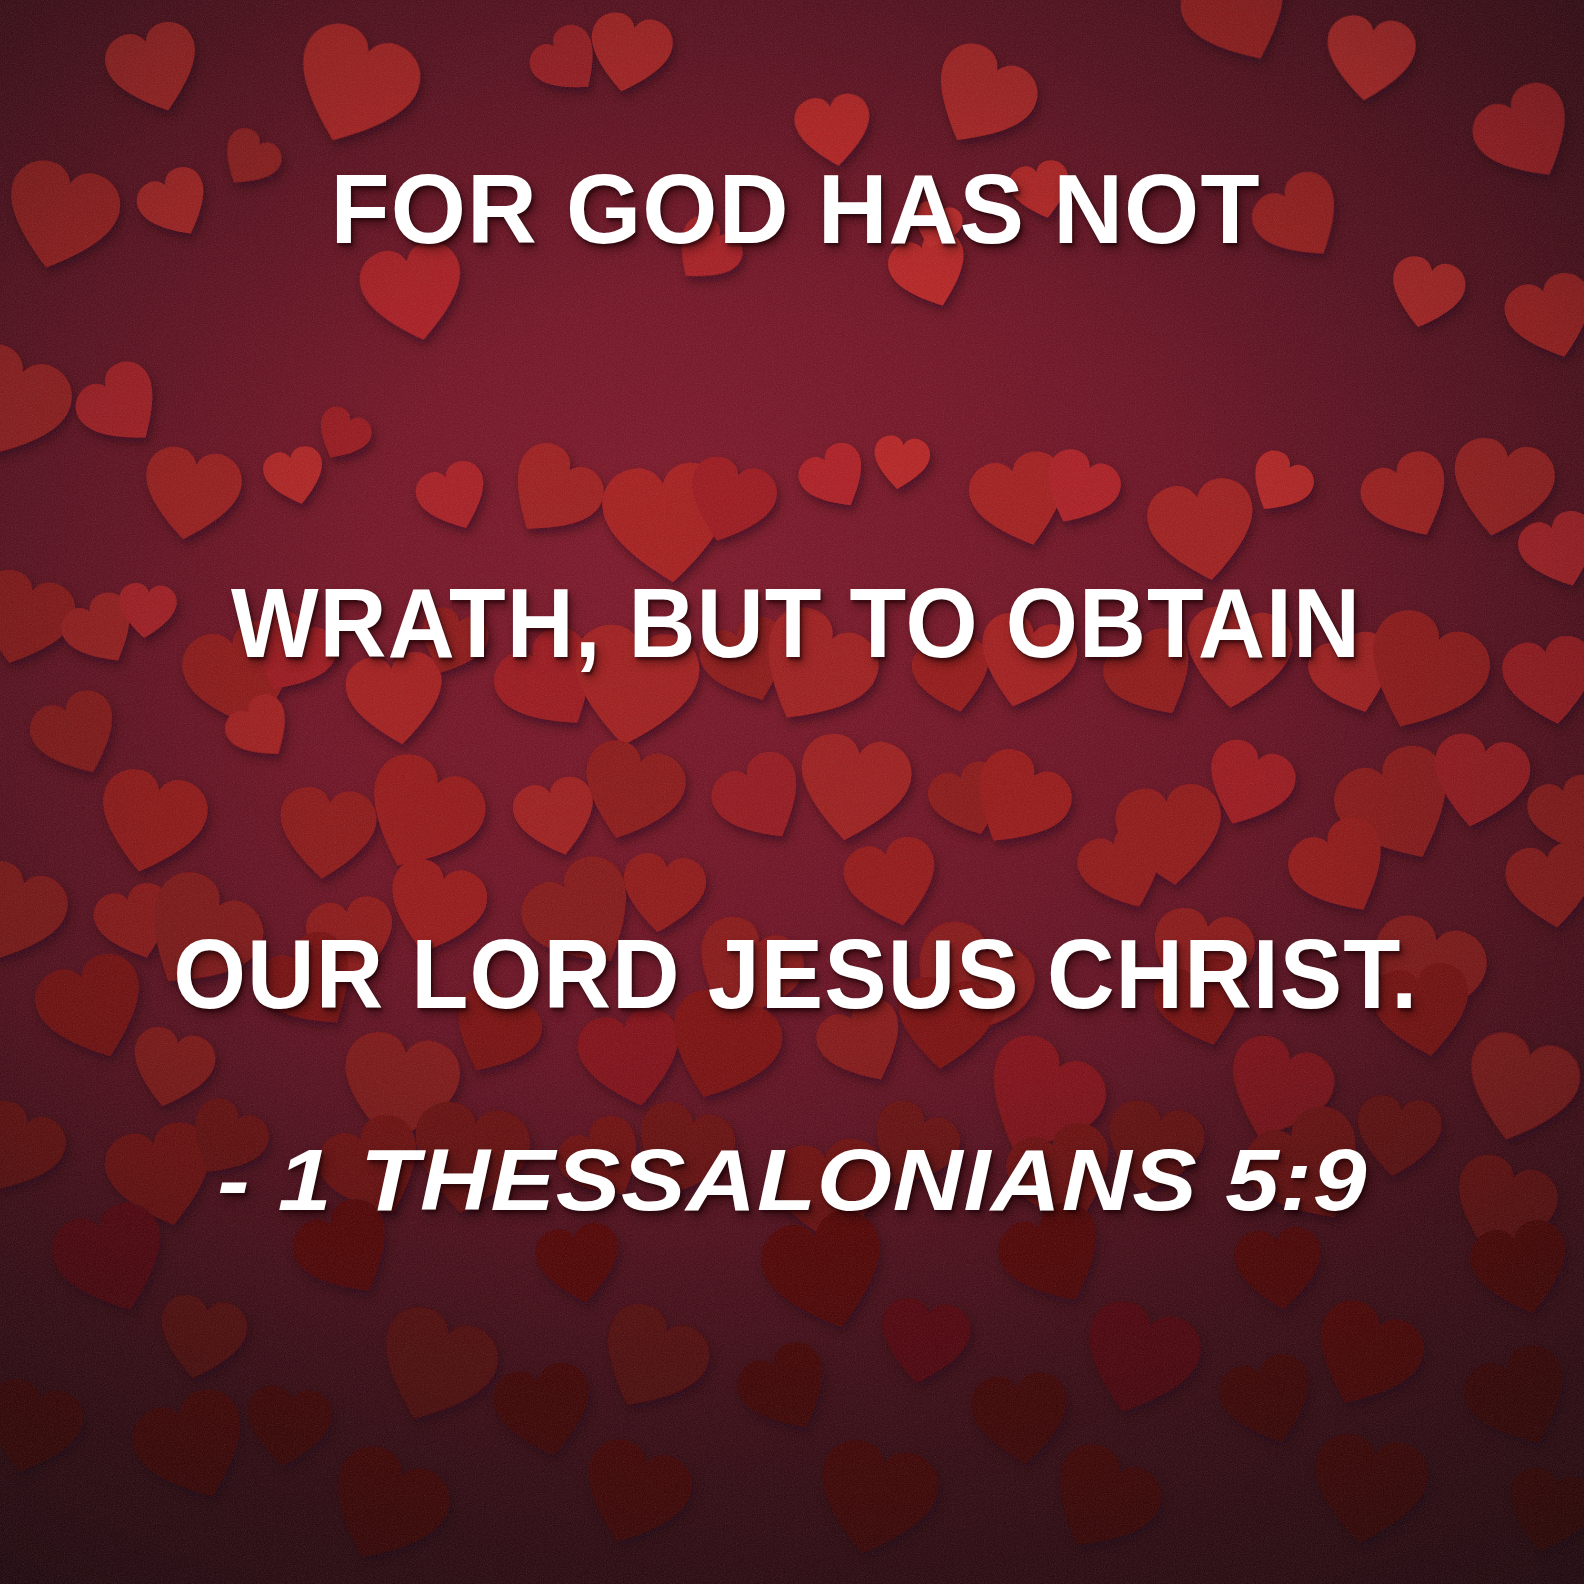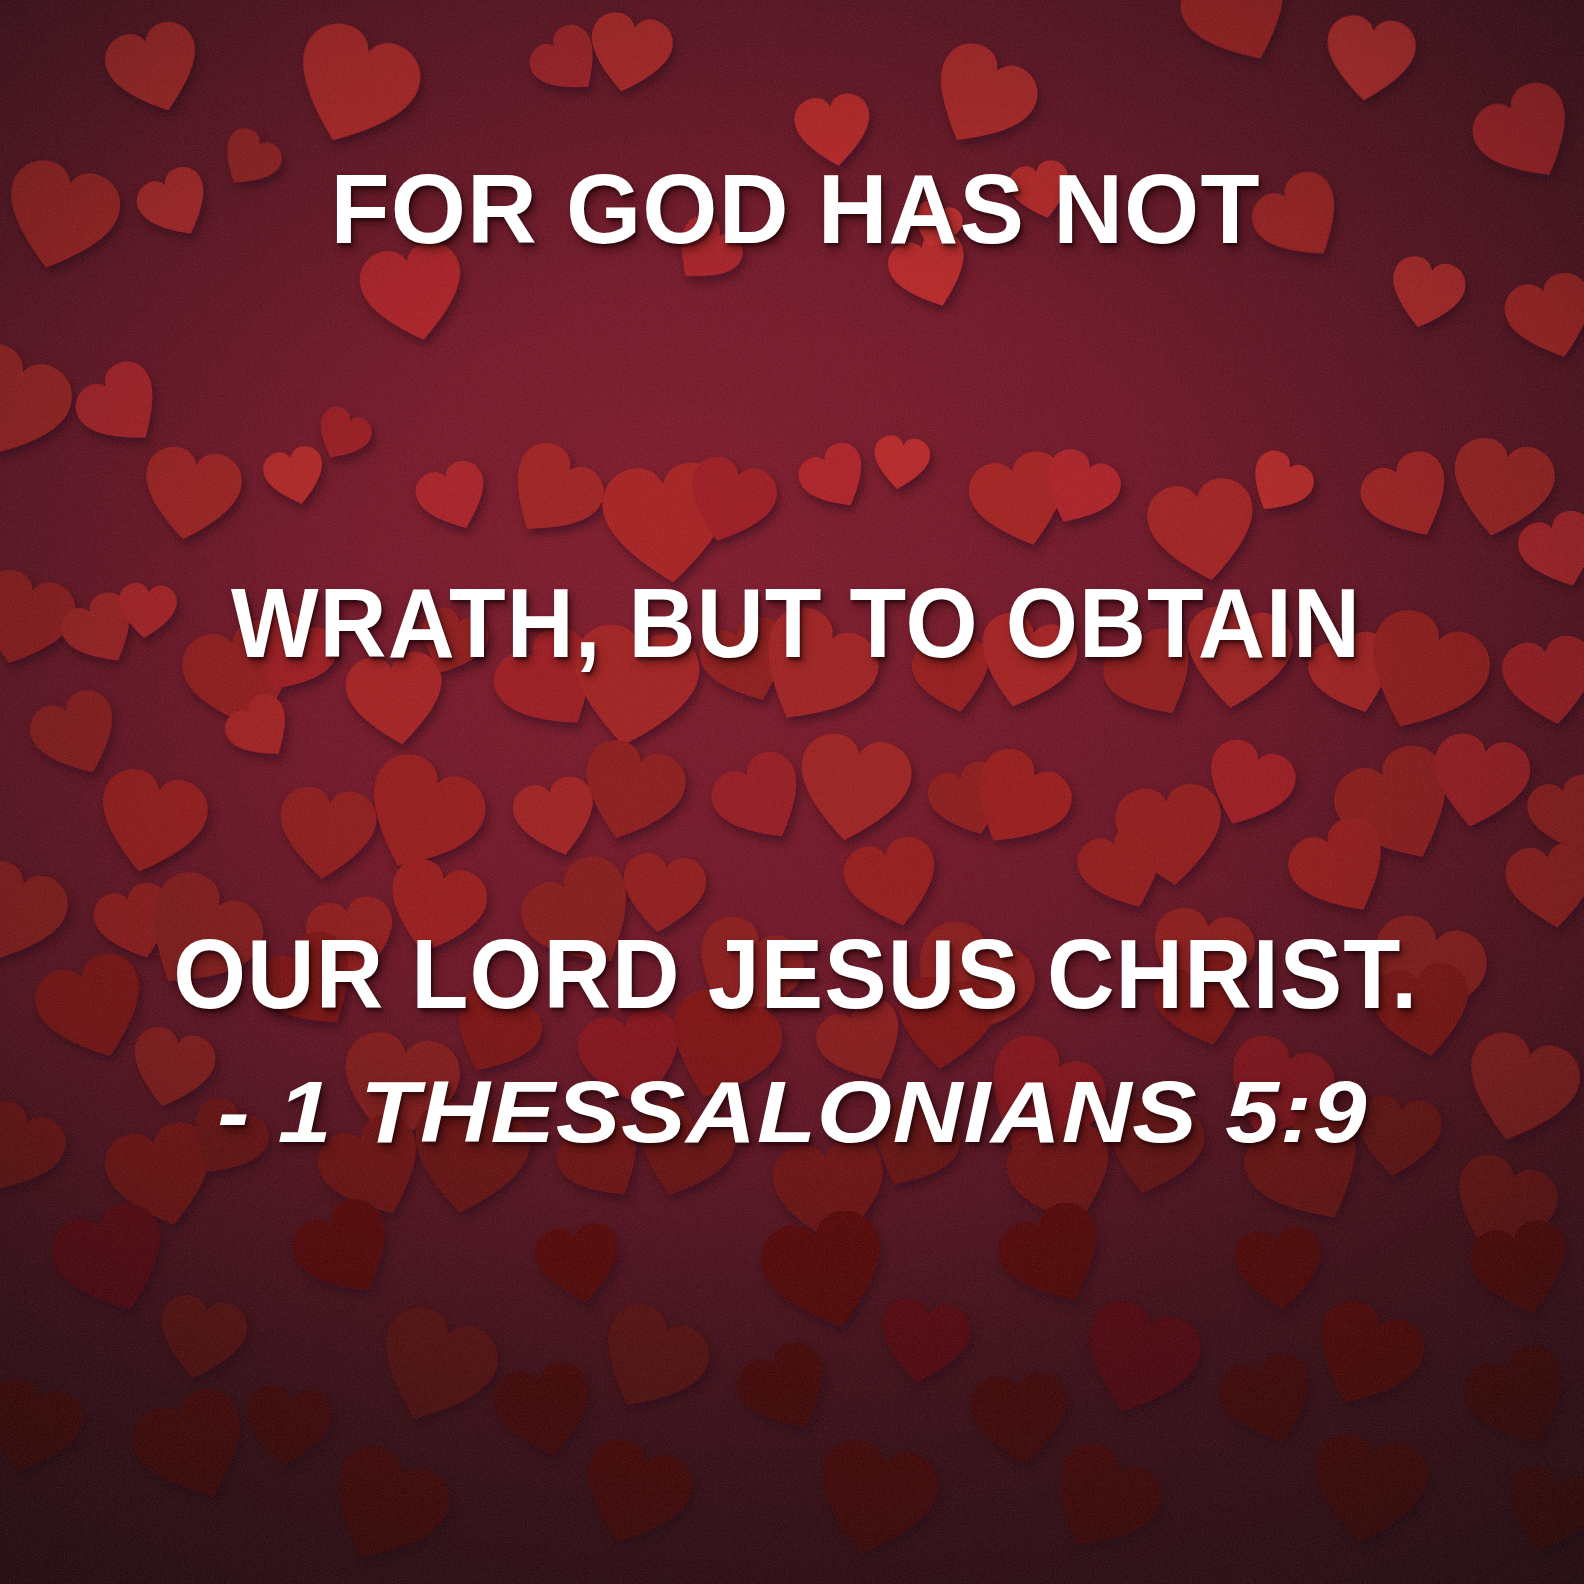--- a/index.html
+++ b/index.html
@@ -85,21 +85,21 @@
 
   .l1 { top: 160px;  font-size: 98px; }
   .l2 { top: 350px;  font-size: 98px; }
   .l3 { top: 541px;  font-size: 98px; margin-top: 33px; }
   .l4 { top: 733px;  font-size: 98px; }
   .l5 { top: 925px;  font-size: 98px; }
 
   #attribution {
     position: absolute;
     left: 0;
-    top: 1068px;
+    top: 1136px;
     width: 1584px;
     text-align: center;
     color: #ffffff;
     font-family: "Liberation Sans", sans-serif;
     font-weight: 700;
     font-style: italic;
     font-size: 88px;
     line-height: 1;
     letter-spacing: 0.008em;
     white-space: nowrap;

